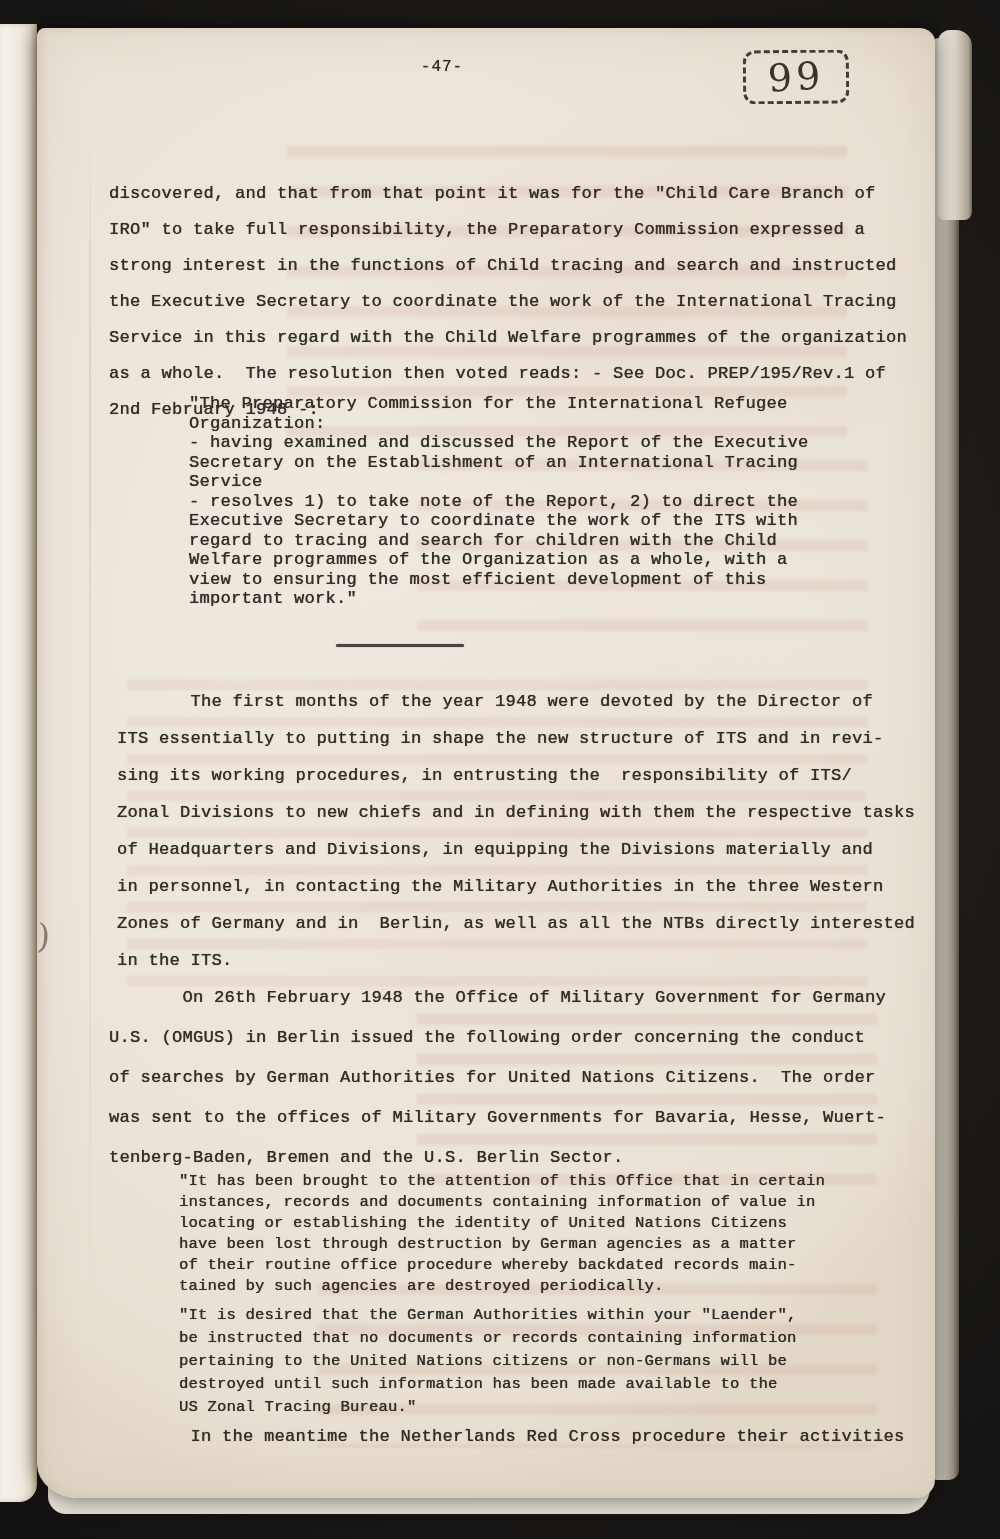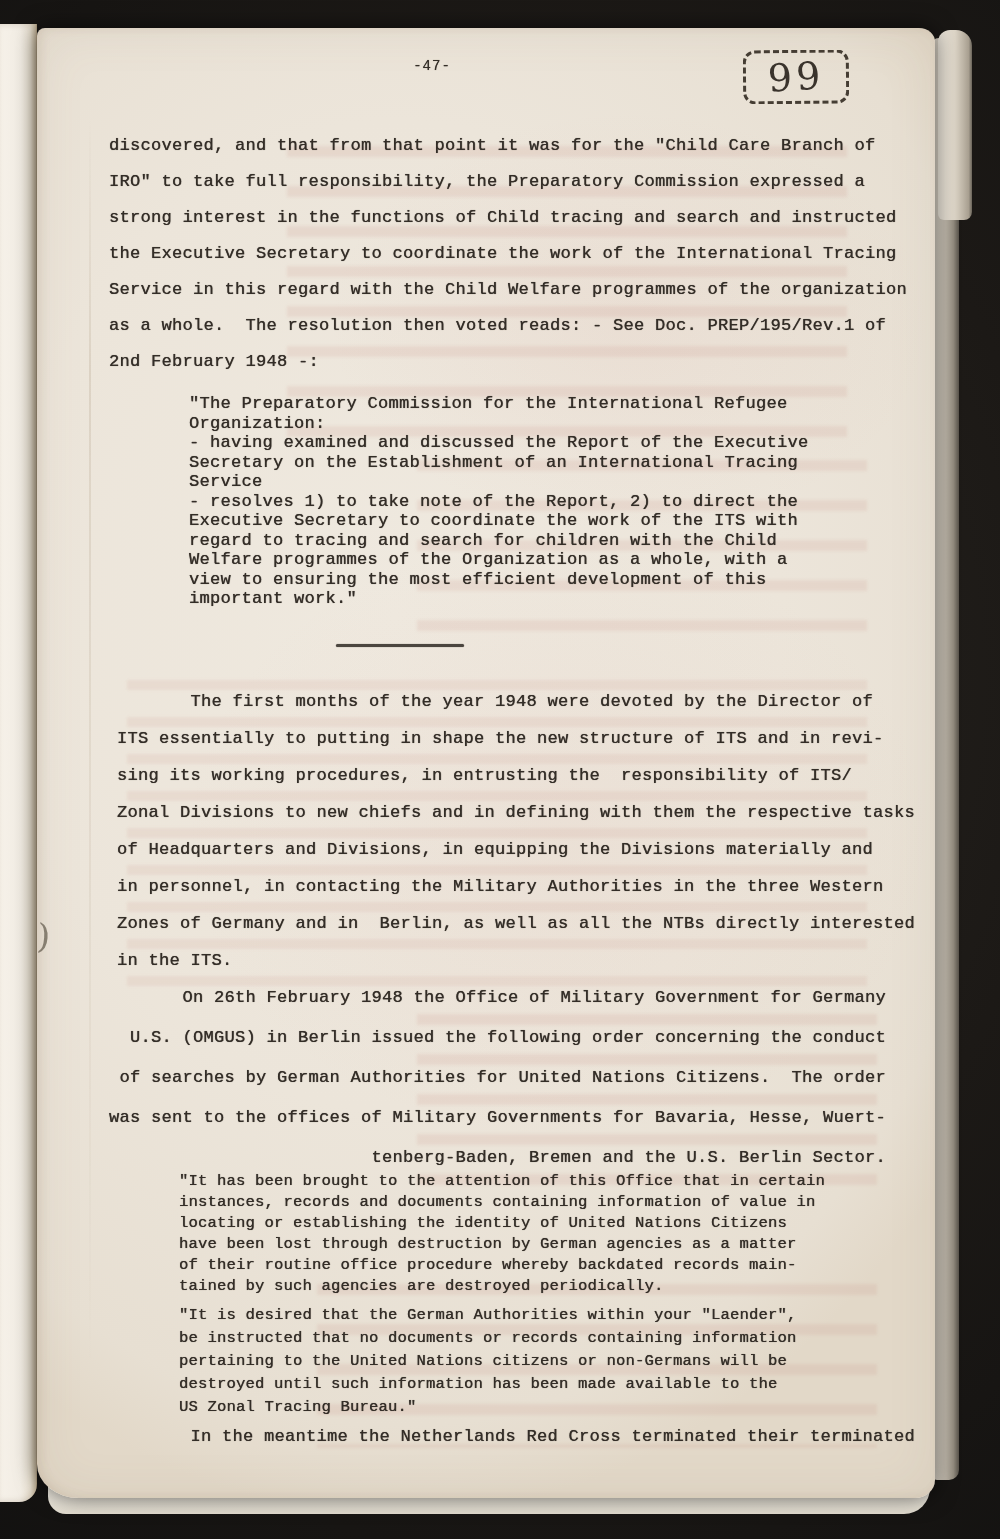--- a/index.html
+++ b/index.html
@@ -38,25 +38,25 @@
     background:
       radial-gradient(ellipse 430px 300px at 66% 20%, rgba(213,168,158,.12), transparent 70%),
       radial-gradient(ellipse 520px 420px at 58% 55%, rgba(213,168,158,.10), transparent 72%),
       radial-gradient(ellipse 700px 900px at 40% 40%, #efe9df 0%, #ece5da 55%, #e7dfd2 90%, #e2d8c8 100%);
     border-radius:8px 16px 20px 42px / 8px 14px 18px 34px;
     box-shadow:0 0 22px rgba(0,0,0,.6), inset 0 0 50px rgba(125,105,80,.10), inset 4px 0 10px rgba(140,115,85,.14);
     color:#332d27;
   }
   .block{position:absolute;white-space:pre;text-shadow:0 0 .7px rgba(51,45,39,.85),.4px .4px .6px rgba(51,45,39,.35);}
   .body-text{font-size:17px;letter-spacing:.3px;}
-  .lh36{line-height:36px;} .lh37{line-height:37px;margin-left:8px;} .lh40{line-height:40px;text-align:right;}
+  .lh36{line-height:36px;margin-top:48px;} .lh37{line-height:37px;margin-left:8px;} .lh40{line-height:40px;}
   .quote-text{font-size:17px;letter-spacing:.3px;line-height:19.5px;}
   .small-quote{font-size:15.5px;letter-spacing:.2px;}
   .lh21{line-height:21px;} .lh23{line-height:23px;}
-  .page-number{position:absolute;left:350px;top:30px;width:90px;text-align:center;font-size:14px;letter-spacing:1px;
+  .page-number{position:absolute;left:360px;top:30px;width:90px;text-align:center;font-size:16px;letter-spacing:1px;
     text-shadow:0 0 .7px rgba(51,45,39,.85);}
   .stamp-box{
     position:absolute;left:706px;top:22px;width:100px;height:48px;
     border:3px dashed #453d33;border-radius:12px;transform:rotate(-.6deg);
     display:flex;align-items:center;justify-content:center;
   }
   .stamp-number{
     font-family:"DejaVu Serif",serif;font-size:38px;color:#3a332c;transform:rotate(-3deg);
     letter-spacing:4px;line-height:1;
   }
@@ -102,16 +102,16 @@
   <div class="separator"></div>
 
   <div class="block body-text lh37" style="left:72px;top:655px;"><div class="line">       The first months of the year 1948 were devoted by the Director of</div><div class="line">ITS essentially to putting in shape the new structure of ITS and in revi-</div><div class="line">sing its working procedures, in entrusting the  responsibility of ITS/</div><div class="line">Zonal Divisions to new chiefs and in defining with them the respective tasks</div><div class="line">of Headquarters and Divisions, in equipping the Divisions materially and</div><div class="line">in personnel, in contacting the Military Authorities in the three Western</div><div class="line">Zones of Germany and in  Berlin, as well as all the NTBs directly interested</div><div class="line">in the ITS.</div></div>
 
   <div class="block body-text lh40" style="left:72px;top:950px;"><div class="line">       On 26th February 1948 the Office of Military Government for Germany</div><div class="line">U.S. (OMGUS) in Berlin issued the following order concerning the conduct</div><div class="line">of searches by German Authorities for United Nations Citizens.  The order</div><div class="line">was sent to the offices of Military Governments for Bavaria, Hesse, Wuert-</div><div class="line">tenberg-Baden, Bremen and the U.S. Berlin Sector.</div></div>
 
   <div class="block small-quote lh21" style="left:142px;top:1143px;"><div class="line">"It has been brought to the attention of this Office that in certain</div><div class="line">instances, records and documents containing information of value in</div><div class="line">locating or establishing the identity of United Nations Citizens</div><div class="line">have been lost through destruction by German agencies as a matter</div><div class="line">of their routine office procedure whereby backdated records main-</div><div class="line">tained by such agencies are destroyed periodically.</div></div>
 
   <div class="block small-quote lh23" style="left:142px;top:1276px;"><div class="line">"It is desired that the German Authorities within your "Laender",</div><div class="line">be instructed that no documents or records containing information</div><div class="line">pertaining to the United Nations citizens or non-Germans will be</div><div class="line">destroyed until such information has been made available to the</div><div class="line">US Zonal Tracing Bureau."</div></div>
 
-  <div class="block body-text lh37" style="left:72px;top:1390px;"><div class="line">       In the meantime the Netherlands Red Cross terminated their terminated</div></div>
+  <div class="block body-text lh37" style="left:72px;top:1390px;"><div class="line">       In the meantime the Netherlands Red Cross procedure their activities</div></div>
 
   <div class="pencil-mark">)</div>
 </div>
 
 </body></html>

